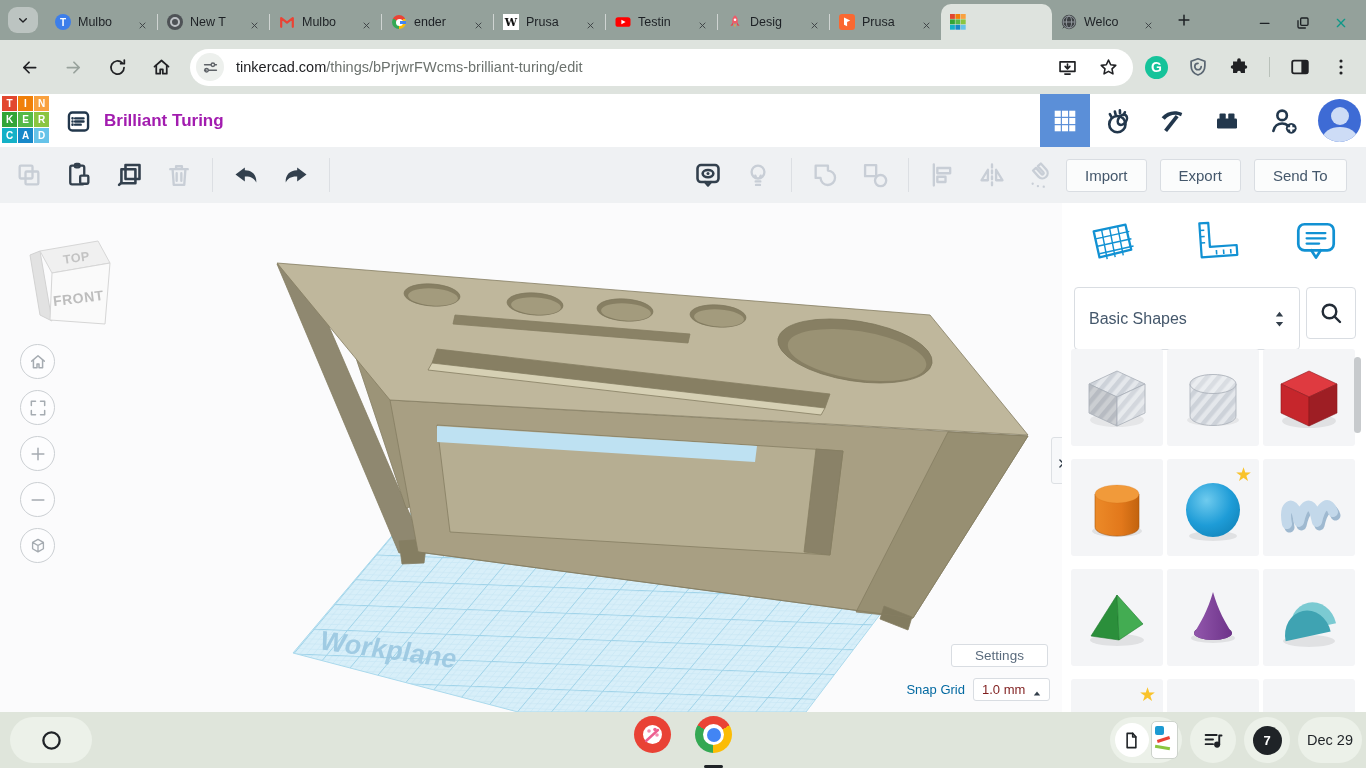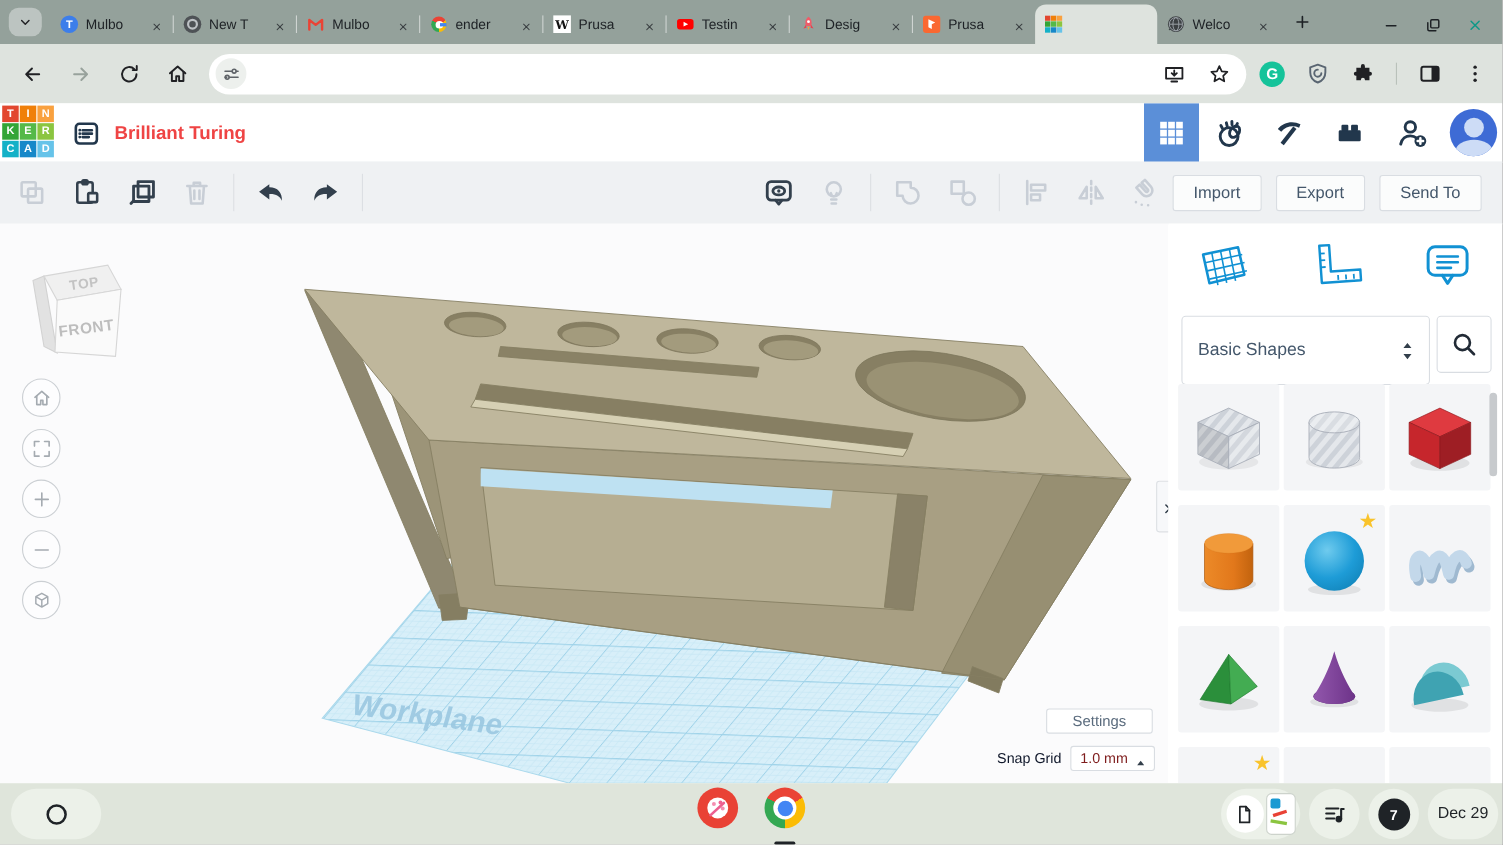--- a/index.html
+++ b/index.html
@@ -46,21 +46,21 @@
      display:flex;align-items:center;justify-content:center;}
   #extarea .x i{width:22px;height:22px;display:block;color:#5a6672;}
   #extarea .dk i{color:#202124;}
   .vsep{width:1px;height:20px;background:#b9c1ba;}
   
   #tkheader{position:absolute;left:0;top:94px;width:1366px;height:53px;background:#fff;border-bottom:1px solid #E8EAEC;}
   #tklogo{position:absolute;left:2px;top:2px;width:49px;height:49px;display:grid;grid-template-columns:repeat(3,15px);grid-auto-rows:15px;gap:1px;}
   #tklogo span{display:flex;align-items:center;justify-content:center;color:#fff;font-size:10px;font-weight:bold;}
   .hbtn{position:absolute;top:11px;width:32px;height:32px;display:flex;align-items:center;justify-content:center;color:#22374C;}
   .hbtn i{width:27px;height:27px;display:block;}
-  #tktitle{position:absolute;left:104px;top:0;height:53px;display:flex;align-items:center;font-size:17px;font-weight:bold;color:#ef4444;}
+  #tktitle{position:absolute;left:104px;top:0;height:53px;display:flex;align-items:center;font-size:17px;font-weight:bold;color:#a21caf;}
   #gridbtn{position:absolute;left:1040px;top:0;width:50px;height:53px;background:#5B8FD8;display:flex;align-items:center;justify-content:center;}
   #gridbtn i{width:26px;height:26px;display:block;}
   .hico{position:absolute;top:10px;width:44px;height:34px;display:flex;align-items:center;justify-content:center;color:#22374C;}
   .hico i{width:30px;height:30px;display:block;}
   #avatar{position:absolute;left:1318px;top:5px;width:43px;height:43px;border-radius:50%;background:#3E6BD5;overflow:hidden;}
   #avatar .hd{position:absolute;left:12.5px;top:8px;width:18px;height:18px;border-radius:50%;background:#CDDCF6;}
   #avatar .bd{position:absolute;left:4.5px;top:28px;width:34px;height:22px;border-radius:50%;background:#CDDCF6;}
   
   #edittoolbar{position:absolute;left:0;top:147px;width:1366px;height:56px;background:#EFF1F3;border-bottom:1px solid #E3E6E9;}
   .tbg{position:absolute;top:0;height:56px;display:flex;align-items:center;gap:16px;}
@@ -77,21 +77,21 @@
   #navcol{position:absolute;left:20px;top:141px;display:flex;flex-direction:column;gap:11px;}
   .navbtn{width:35px;height:35px;border-radius:50%;border:1px solid #CBCFD3;background:rgba(255,255,255,.6);
     display:flex;align-items:center;justify-content:center;color:#A5ABB1;box-sizing:border-box;}
   .navbtn i{width:20px;height:20px;display:block;}
   #handle{position:absolute;left:1051px;top:234px;width:20px;height:47px;background:#F7F8FA;border:1px solid #DDE0E4;
     border-radius:3px;display:flex;align-items:center;justify-content:center;color:#2F3B47;box-sizing:border-box;}
   #handle i{width:11px;height:11px;display:block;}
   #settingsbtn{position:absolute;left:951px;top:441px;width:97px;height:23px;background:#fff;border:1px solid #D9DDE2;border-radius:3px;
     font-size:13.5px;color:#5A6B7D;display:flex;align-items:center;justify-content:center;font-family:inherit;}
   #snaprow{position:absolute;left:860px;top:475px;width:190px;display:flex;align-items:center;justify-content:flex-end;gap:8px;}
-  #snaplabel{font-size:13px;color:#0f172a;}
+  #snaplabel{font-size:13px;color:#0369a1;}
   #snapdd{width:77px;height:23px;background:#fff;border:1px solid #D9DDE2;border-radius:3px;display:flex;align-items:center;
     justify-content:space-between;padding:0 8px;box-sizing:border-box;font-size:13px;color:#7f1d1d;}
   #snapdd i{width:8px;height:8px;display:block;color:#333F4B;}
   
   #panel{position:absolute;left:1062px;top:203px;width:304px;height:509px;background:#fff;overflow:hidden;}
   .pico{position:absolute;top:14px;width:52px;height:52px;color:#1191D3;display:flex;align-items:center;justify-content:center;}
   .pico i{width:50px;height:50px;display:block;}
   #catdd{position:absolute;left:12px;top:84px;width:226px;height:63px;border:1px solid #D9DDE2;border-radius:4px;background:#fff;
     display:flex;align-items:center;justify-content:space-between;padding:0 14px;box-sizing:border-box;gap:43px;}
   #catdd .cv{font-size:16px;color:#44576B;}
@@ -339,20 +339,21 @@
           </svg></i>
       </div>
     <div id="urlpill">
       <div id="siteinfo">
           <i><svg viewBox="0 0 24 24" fill="none" stroke="currentColor" stroke-width="1.8" stroke-linecap="round" stroke-linejoin="round">
               <path d="M4.5 8.5h8M17.5 8.5h2M4.5 15.5h2M9.5 15.5h10"></path>
               <circle cx="15" cy="8.5" r="2.2"></circle>
               <circle cx="7" cy="15.5" r="2.2"></circle>
             </svg></i>
         </div>
+      <div id="urltext"><span class="dom">tinkercad.com</span><span class="pth">/things/bPrjwrFWcms-brilliant-turing/edit</span></div>
       <div id="pillicons">
         <i><svg viewBox="0 0 24 24" fill="none" stroke="currentColor" stroke-width="1.9" stroke-linecap="round" stroke-linejoin="round">
               <path d="M3.5 5.5h17v11h-17z"></path>
               <path d="M9 19.5h6M12 8v5.5M12 13.5l-2.7-2.7M12 13.5l2.7-2.7"></path>
             </svg></i>
         <i><svg viewBox="0 0 24 24" fill="none" stroke="currentColor" stroke-width="1.8" stroke-linecap="round" stroke-linejoin="round">
               <path d="M12 3.5l2.5 5.4 5.8.7-4.3 4 1.1 5.7-5.1-2.9-5.1 2.9 1.1-5.7-4.3-4 5.8-.7z"></path>
             </svg></i>
       </div>
     </div>

